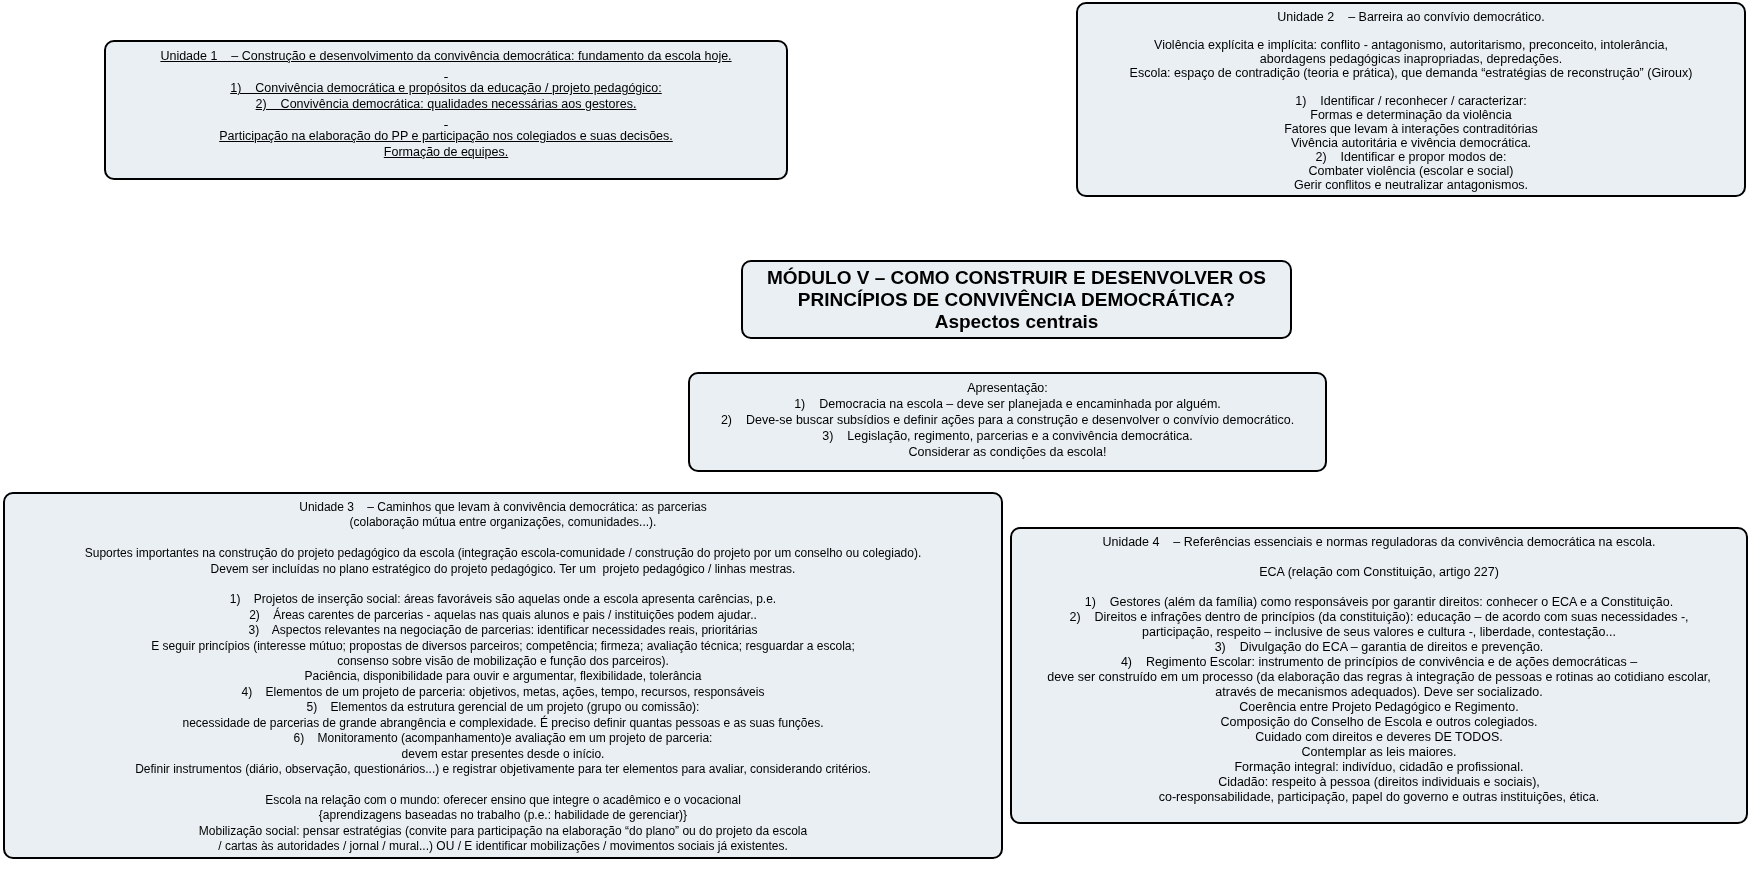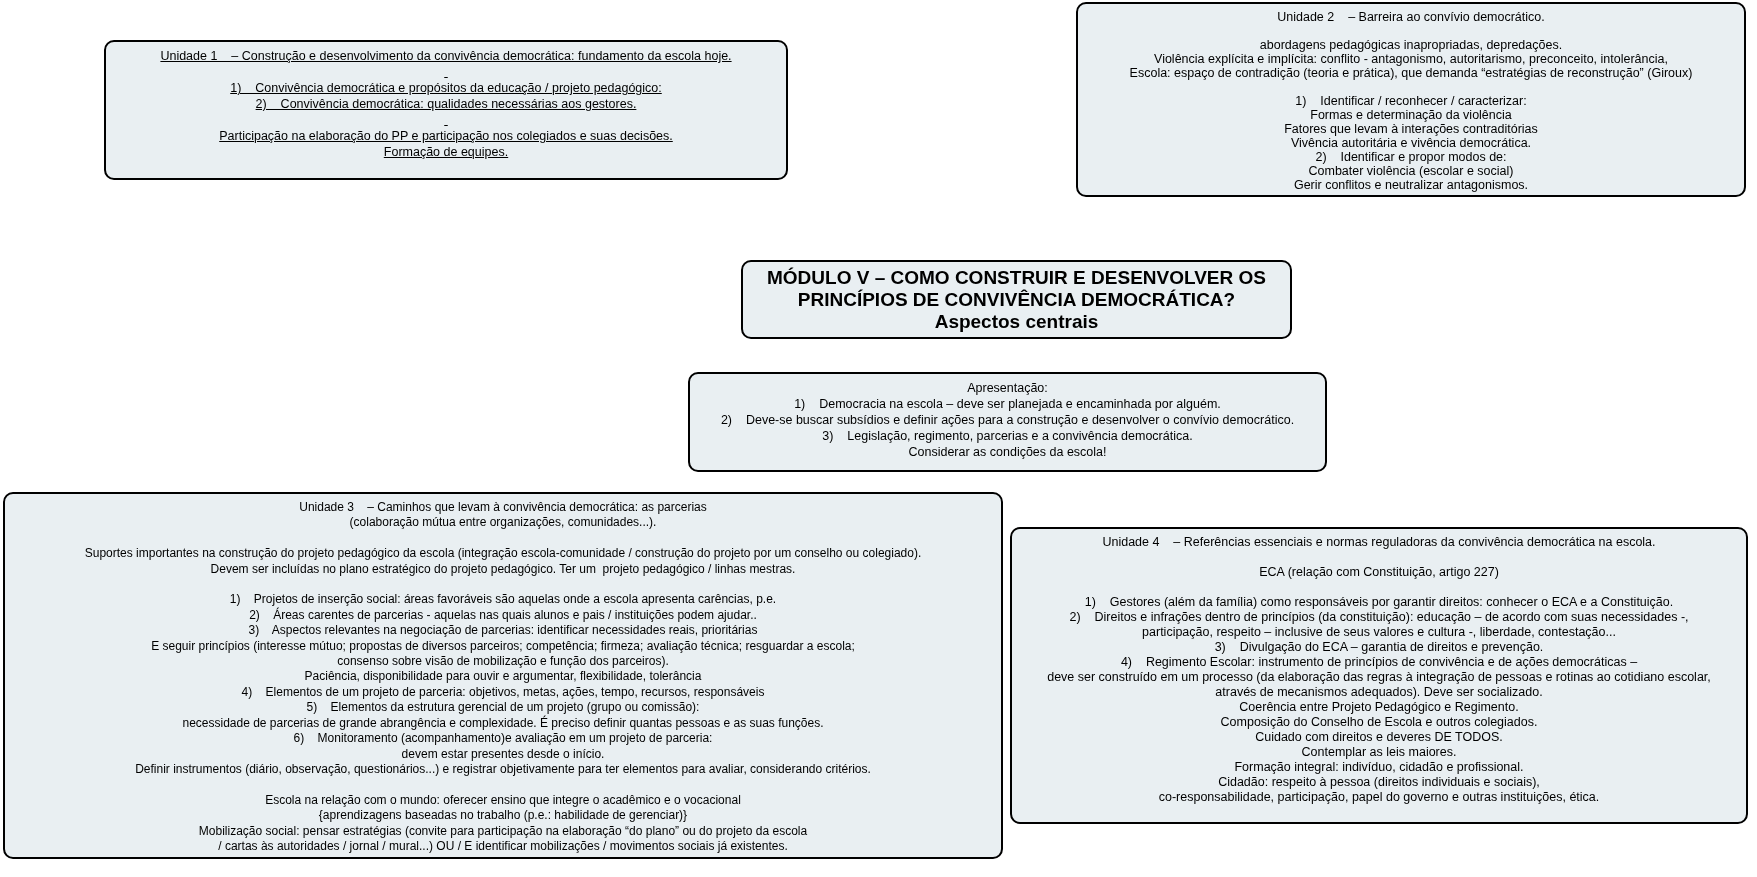--- a/index.html
+++ b/index.html
@@ -54,22 +54,22 @@
       <div class="line">1)    Convivência democrática e propósitos da educação / projeto pedagógico:</div>
       <div class="line">2)    Convivência democrática: qualidades necessárias aos gestores.</div>
       <div class="line">&nbsp;</div>
       <div class="line">Participação na elaboração do PP e participação nos colegiados e suas decisões.</div>
       <div class="line">Formação de equipes.</div>
     </div>
 
   <div class="box box-u2">
       <div class="line">Unidade 2    – Barreira ao convívio democrático.</div>
       <div class="line">&nbsp;</div>
+      <div class="line">Violência explícita e implícita: conflito - antagonismo, autoritarismo, preconceito, intolerância,</div>
       <div class="line">abordagens pedagógicas inapropriadas, depredações.</div>
-      <div class="line">Violência explícita e implícita: conflito - antagonismo, autoritarismo, preconceito, intolerância,</div>
       <div class="line">Escola: espaço de contradição (teoria e prática), que demanda “estratégias de reconstrução” (Giroux)</div>
       <div class="line">&nbsp;</div>
       <div class="line">1)    Identificar / reconhecer / caracterizar:</div>
       <div class="line">Formas e determinação da violência</div>
       <div class="line">Fatores que levam à interações contraditórias</div>
       <div class="line">Vivência autoritária e vivência democrática.</div>
       <div class="line">2)    Identificar e propor modos de:</div>
       <div class="line">Combater violência (escolar e social)</div>
       <div class="line">Gerir conflitos e neutralizar antagonismos.</div>
     </div>

